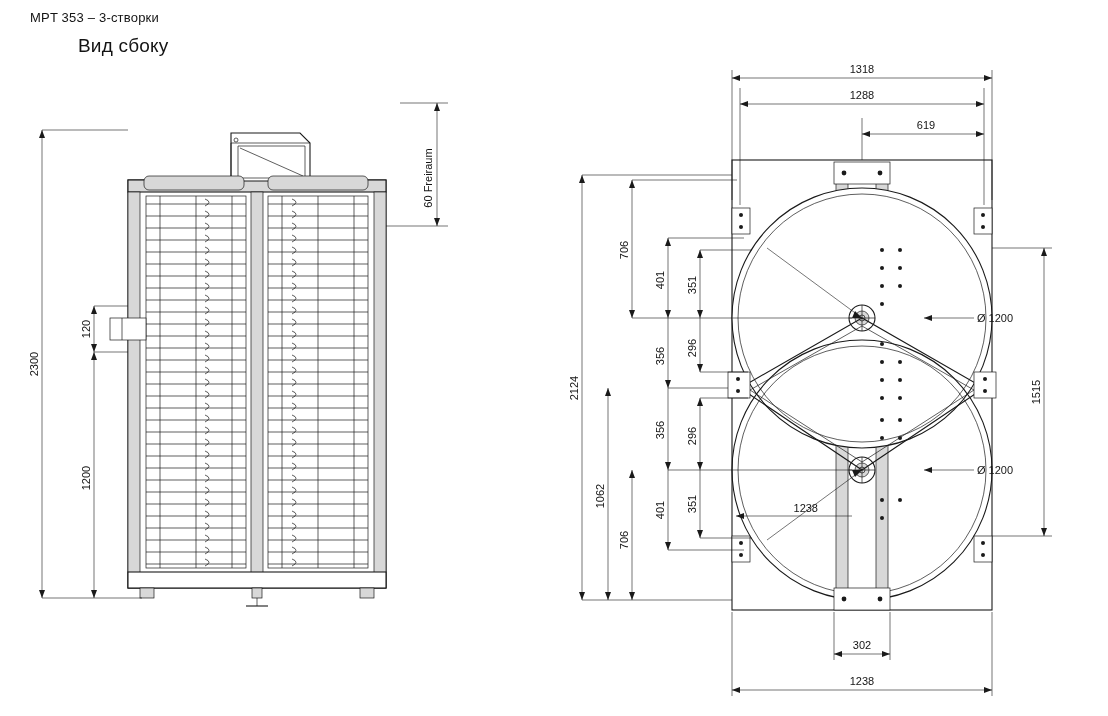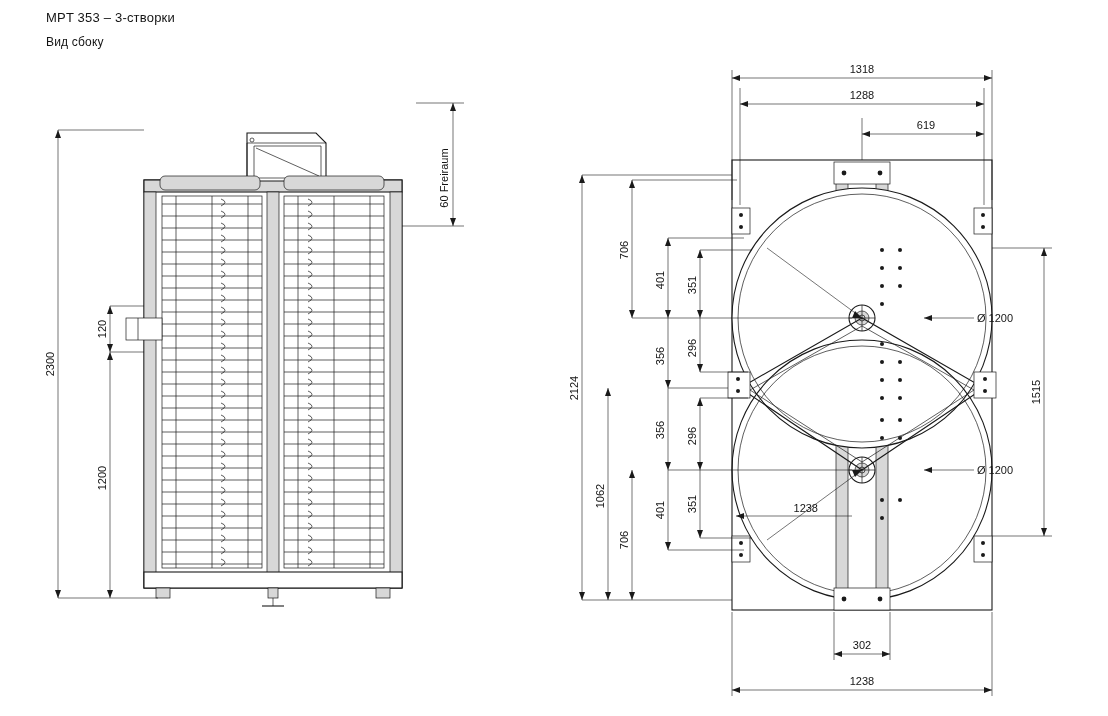--- a/index.html
+++ b/index.html
@@ -5,36 +5,37 @@
   html,body{margin:0;padding:0;}
   body{
     width:1108px;height:716px;
     background:#ffffff;
     font-family:"Liberation Sans", sans-serif;
     color:#1a1a1a;
     position:relative;
     overflow:hidden;
   }
   .panel{position:absolute;top:0;height:716px;}
-  #panel-left{left:16px;width:554px;}
+  #panel-left{left:0;width:554px;}
   #panel-right{left:522px;width:554px;}
 
   .title{
     position:absolute;
     font-size:13px;
     letter-spacing:0.2px;
     white-space:nowrap;
     color:#141414;
   }
   .subtitle{
     position:absolute;
-    font-size:12px;
+    font-size:19px;
     letter-spacing:0.2px;
     white-space:nowrap;
     color:#141414;
+    margin-left:48px;
   }
   #title-left{left:30px;top:10px;}
   #subtitle-left{left:30px;top:35px;}
 
   svg{position:absolute;left:0;top:0;}
   .dim{font-size:11px;fill:#141414;font-family:"Liberation Sans", sans-serif;}
   .dimv{font-size:11px;fill:#141414;font-family:"Liberation Sans", sans-serif;}
   .ln{stroke:#1a1a1a;fill:none;}
   .thin{stroke-width:0.7;}
   .med{stroke-width:1.1;}

